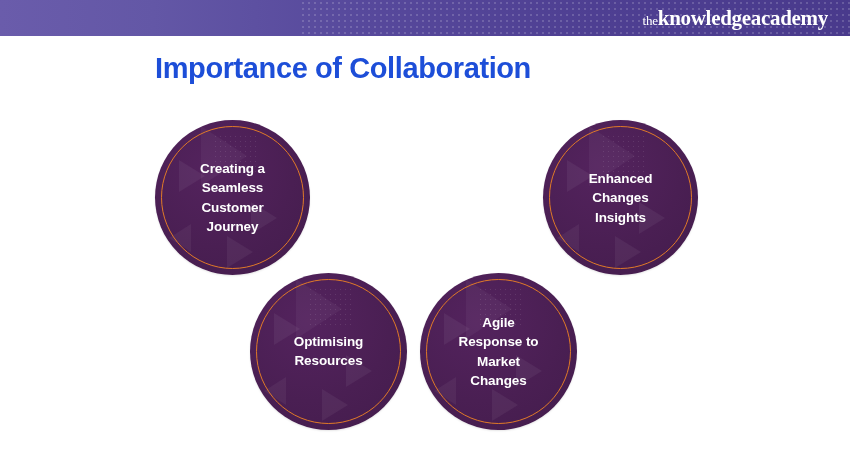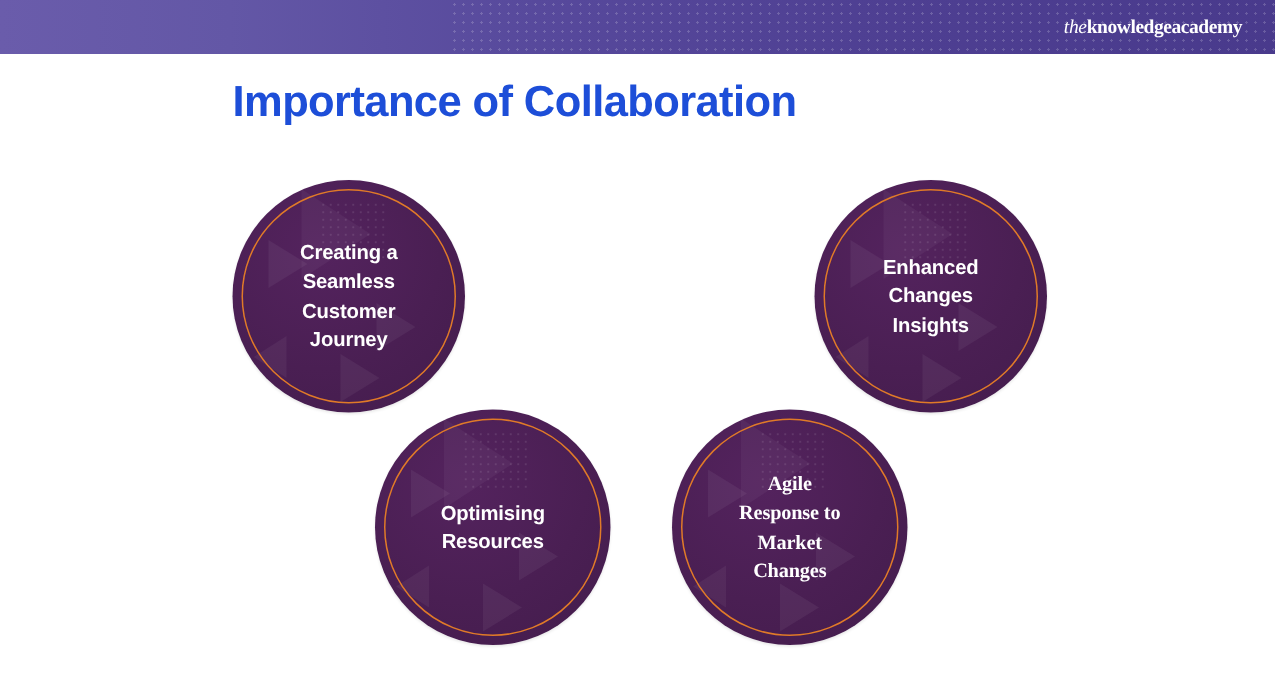--- a/index.html
+++ b/index.html
@@ -40,27 +40,26 @@
     position: absolute;
     right: 22px;
     top: 50%;
     transform: translateY(-50%);
     color: #ffffff;
     white-space: nowrap;
     font-family: "Liberation Serif", serif;
     line-height: 1;
   }
   .logo .logo-the {
-    font-style: italic;
     font-size: 13px;
     font-weight: 400;
     letter-spacing: -0.2px;
   }
   .logo .logo-main {
-    font-size: 13px;
+    font-size: 21px;
     font-weight: 700;
     letter-spacing: -0.3px;
   }
 
   
   .page-title {
     position: absolute;
     left: 0;
     top: 52px;
     width: 686px;
@@ -147,21 +146,21 @@
     background-image: radial-gradient(#ffffff 0.7px, transparent 0.8px);
     background-size: 5px 5px;
     pointer-events: none;
   }
 
   
   .node-0 { left: 155px; top: 120px; width: 155px; height: 155px; }
   .node-1 { left: 350px; top: 120px; width: 155px; height: 155px; }
   .node-2 { left: 543px; top: 120px; width: 155px; height: 155px; }
   .node-3 { left: 250px; top: 273px; width: 157px; height: 157px; }
-  .node-4 { left: 448px; top: 273px; width: 157px; height: 157px; font-family: Liberation Serif, serif; }
+  .node-4 { left: 420px; top: 273px; width: 157px; height: 157px; }
 </style>
 </head>
 <body>
 
 <div class="header">
   <div class="header-dots"></div>
   <div class="logo">
     <span class="logo-the">the</span><span class="logo-main">knowledgeacademy</span>
   </div>
 </div>

